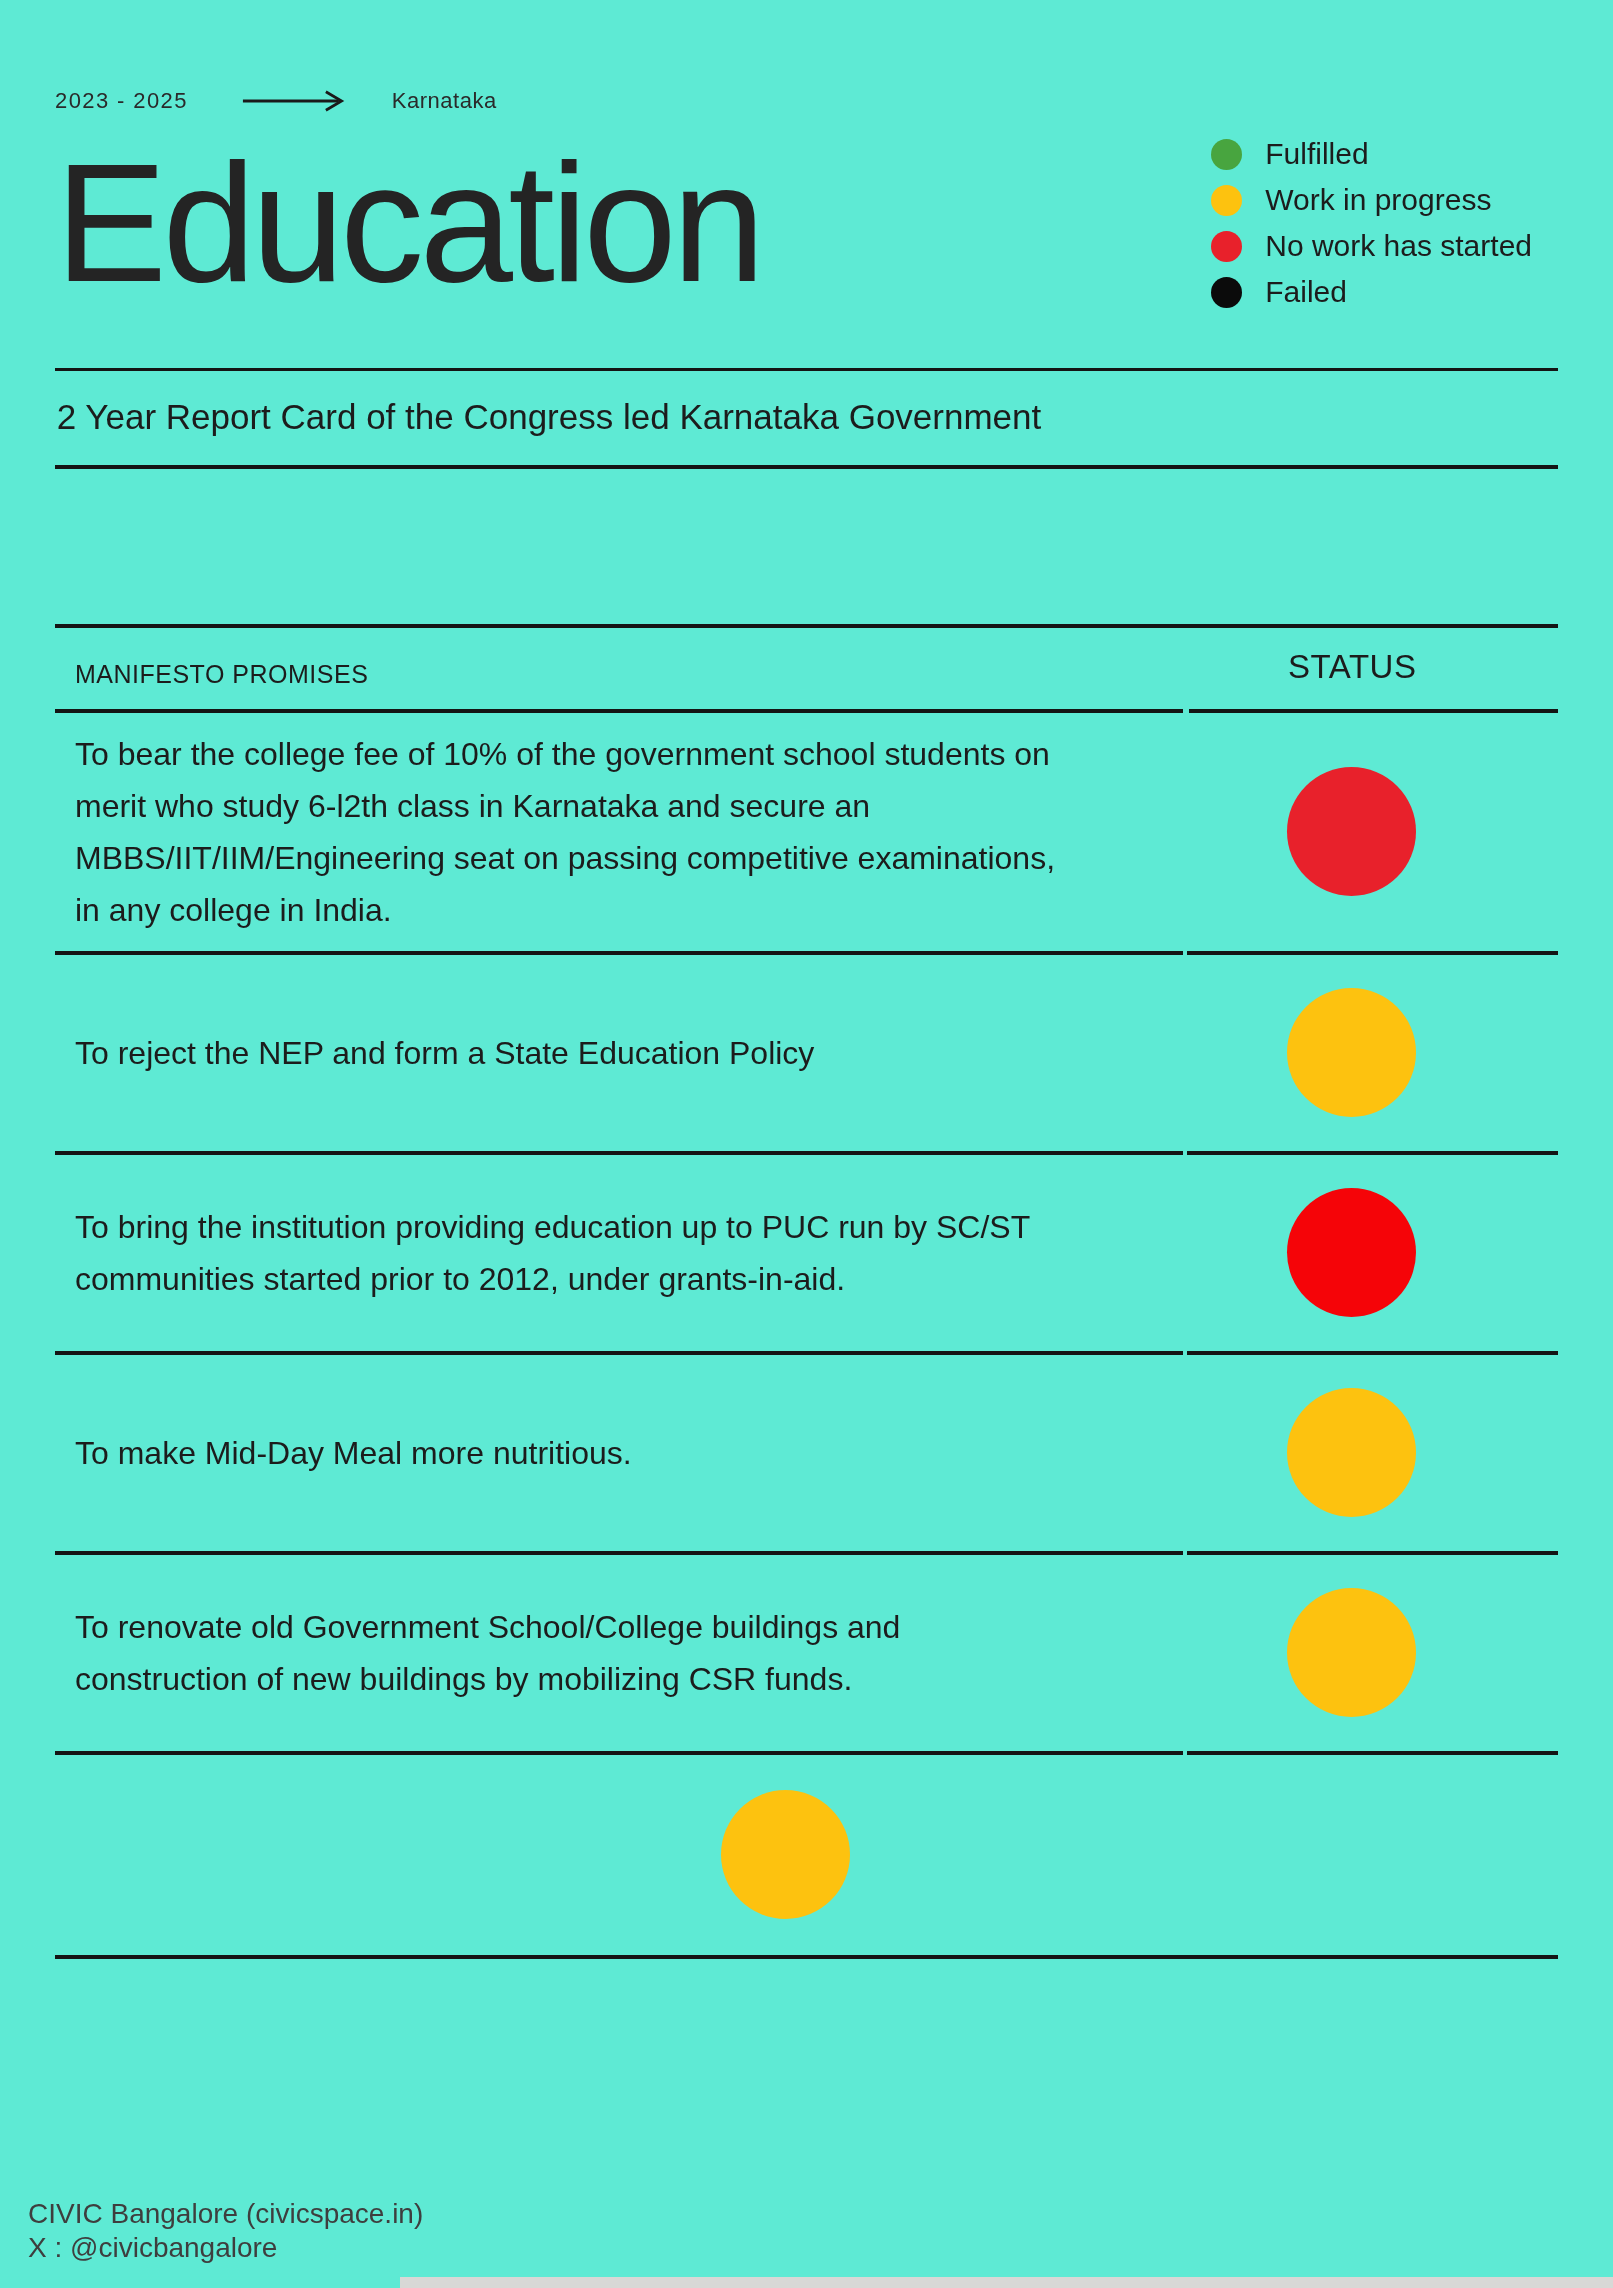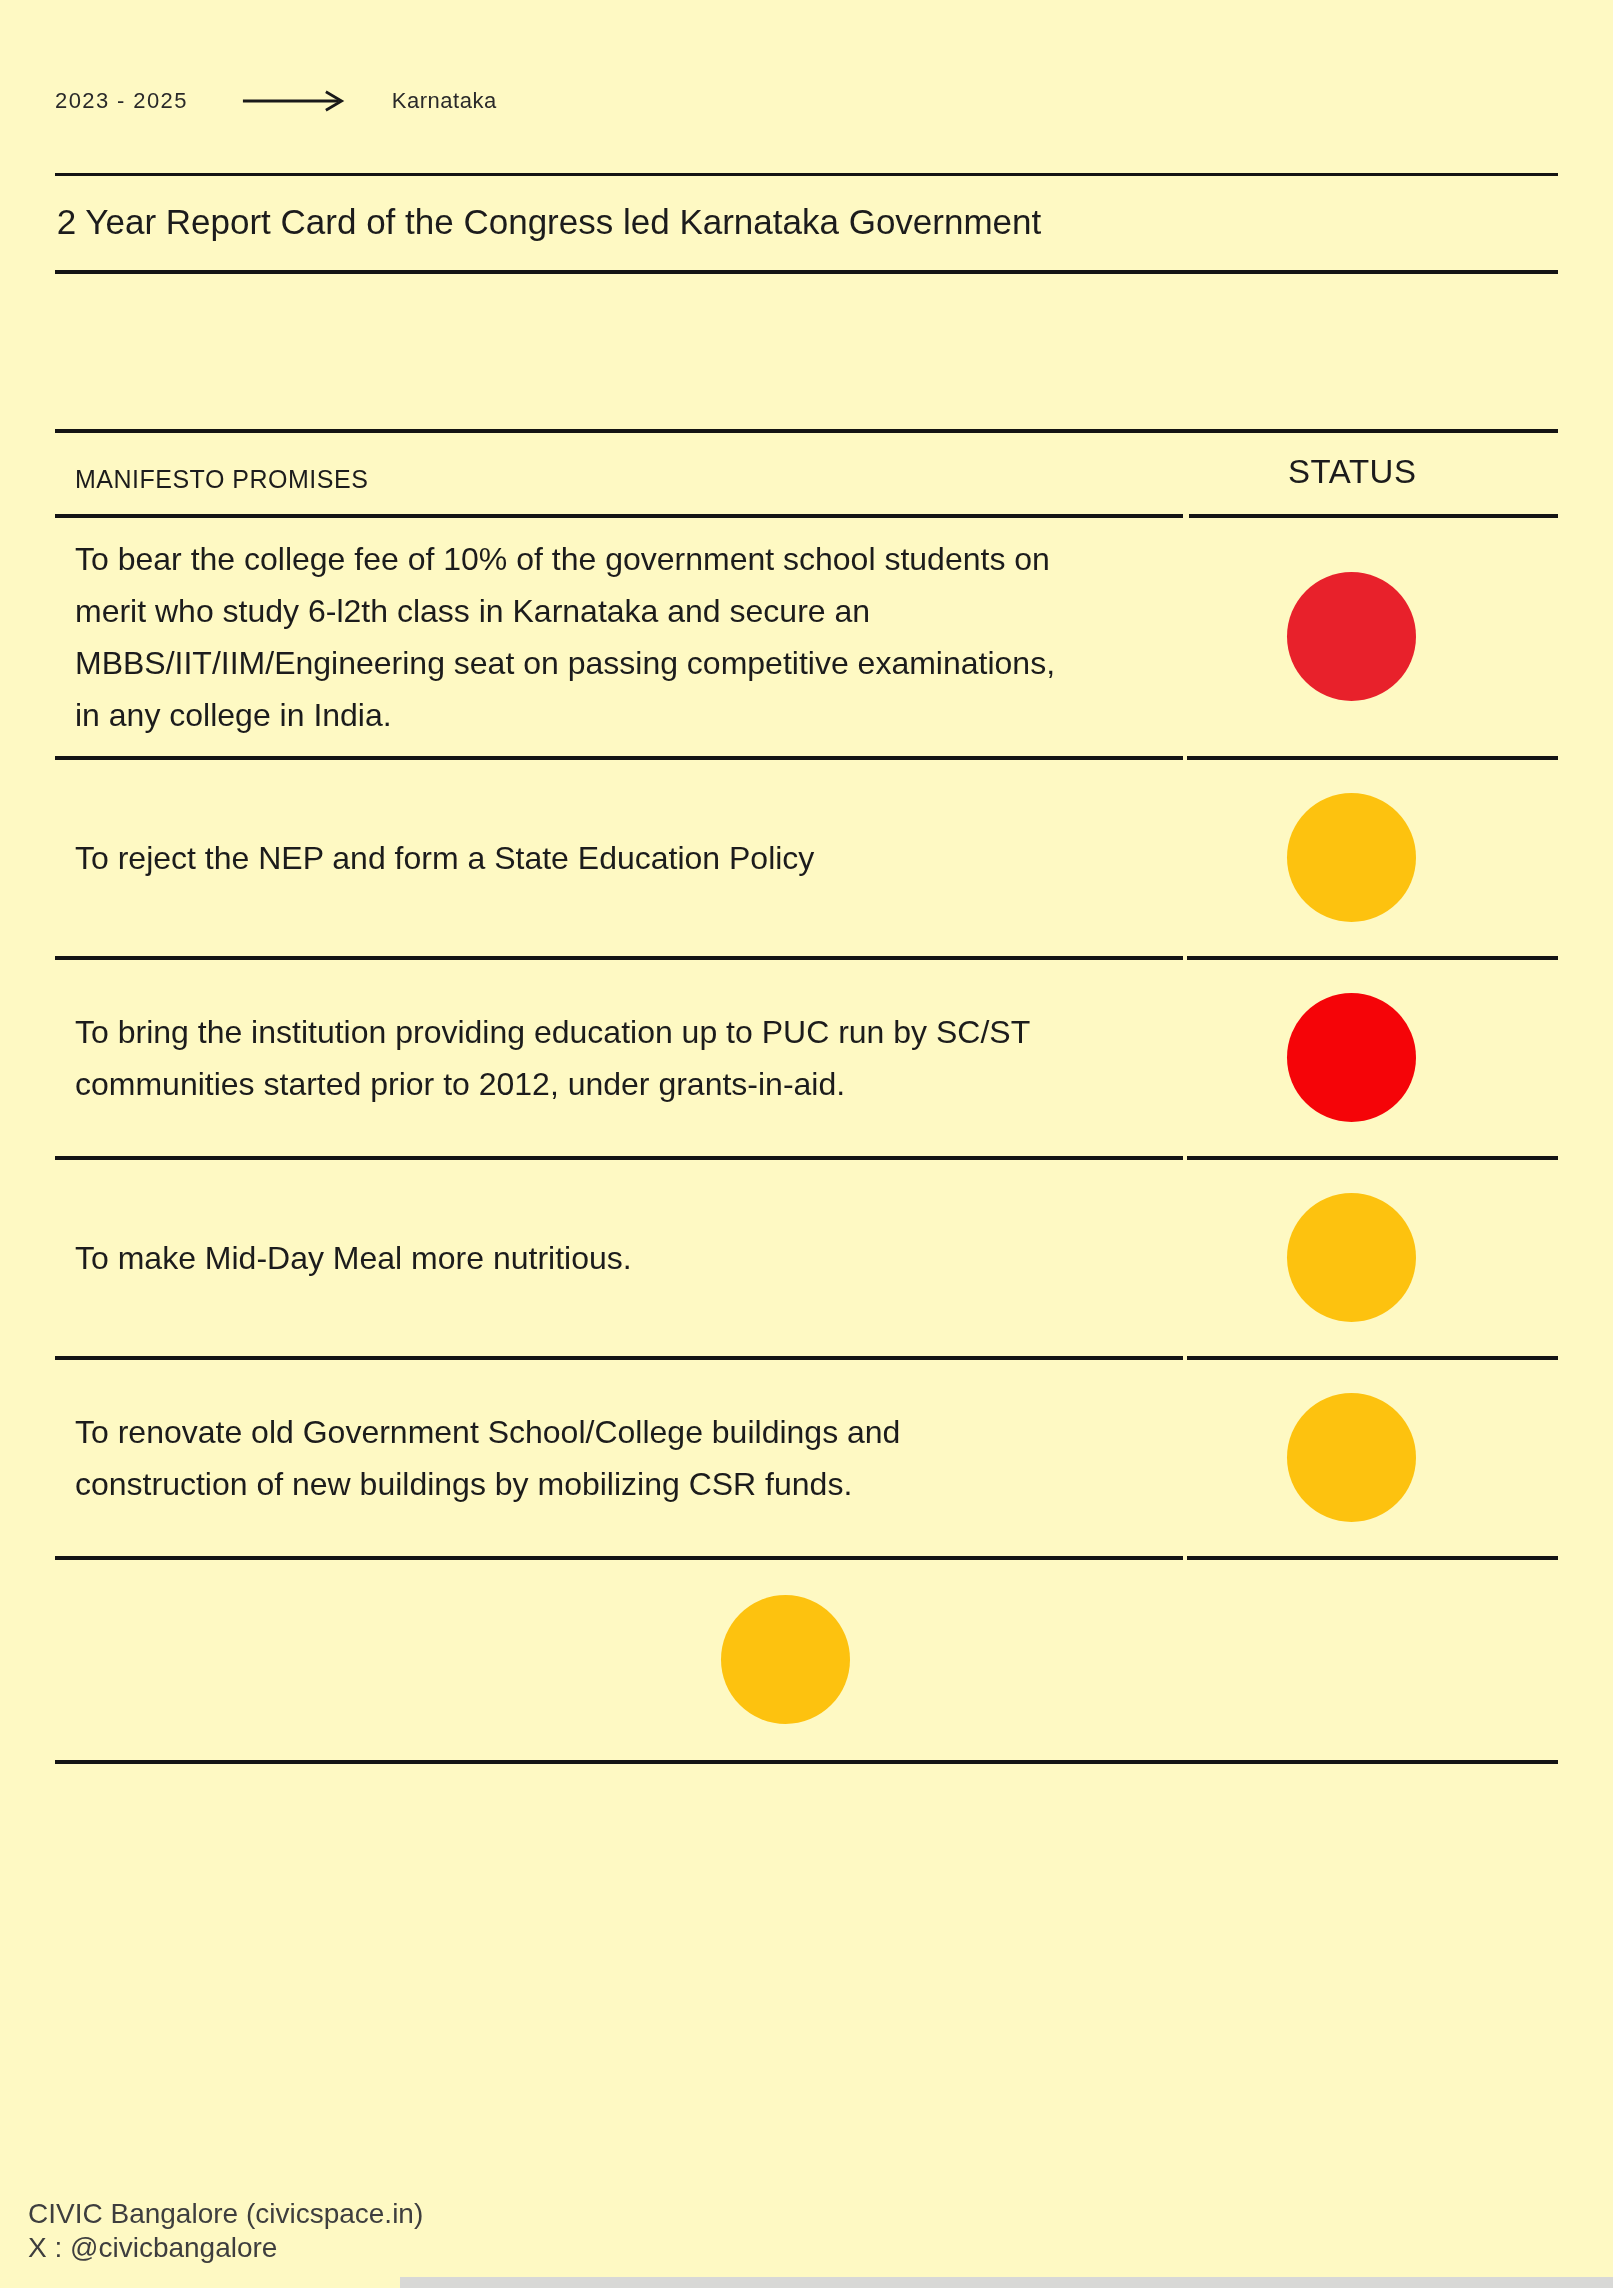--- a/index.html
+++ b/index.html
@@ -5,21 +5,21 @@
   * { margin:0; padding:0; box-sizing:border-box; }
   html,body { width:1613px; }
   body {
     font-family:"Liberation Sans", sans-serif;
     background:#f1f1ef;
     color:#202020;
   }
   .page {
     position:relative;
     width:1613px; height:2289px;
-    background:#fef9c3;
+    background:#5eead4;
     padding:0 55px;
     overflow:hidden;
   }
   
   .meta-row {
     padding-top:88px;
     display:flex; align-items:center;
     font-size:22px; letter-spacing:0.9px; color:#2a2a2a;
   }
   .meta-period { letter-spacing:1.4px; }
@@ -92,20 +92,44 @@
     <span class="meta-period">2023 - 2025</span>
     <span class="arrow-wrap">
       <svg width="106" height="24" viewBox="0 0 115 26" aria-hidden="true">
         <line x1="1" y1="13" x2="105" y2="13" stroke="#1a1a1a" stroke-width="3"></line>
         <path d="M91 3 L108 13 L91 23" fill="none" stroke="#1a1a1a" stroke-width="3"></path>
       </svg>
     </span>
     <span class="meta-region">Karnataka</span>
   </div>
 
+  <div class="header-row">
+    <h1 class="title">Education</h1>
+    <div class="legend">
+  <div class="legend-item">
+    <span class="legend-dot" style="background-color: rgb(72, 165, 63);"></span>
+    <span class="legend-label">Fulfilled</span>
+  </div>
+
+  <div class="legend-item">
+    <span class="legend-dot" style="background-color: rgb(253, 194, 15);"></span>
+    <span class="legend-label">Work in progress</span>
+  </div>
+
+  <div class="legend-item">
+    <span class="legend-dot" style="background-color: rgb(232, 33, 43);"></span>
+    <span class="legend-label">No work has started</span>
+  </div>
+
+  <div class="legend-item">
+    <span class="legend-dot" style="background-color: rgb(11, 11, 11);"></span>
+    <span class="legend-label">Failed</span>
+  </div>
+</div>
+  </div>
 
   <hr class="rule rule-1">
   <div class="subtitle">2 Year Report Card of the Congress led Karnataka Government</div>
   <hr class="rule rule-thick">
 
   <div class="table">
     <div class="t-head">
       <div class="cell th-promise">MANIFESTO PROMISES</div>
       <div class="cell th-status">STATUS</div>
     </div>

